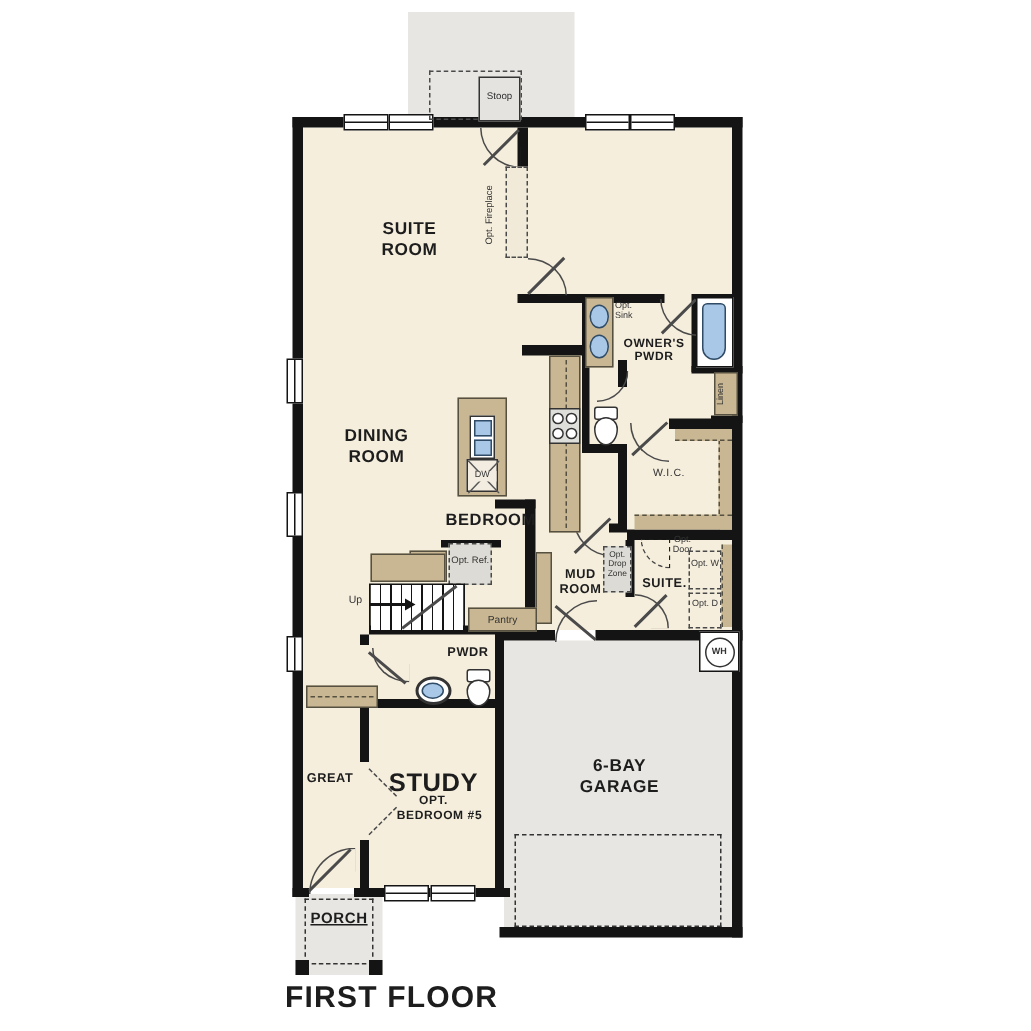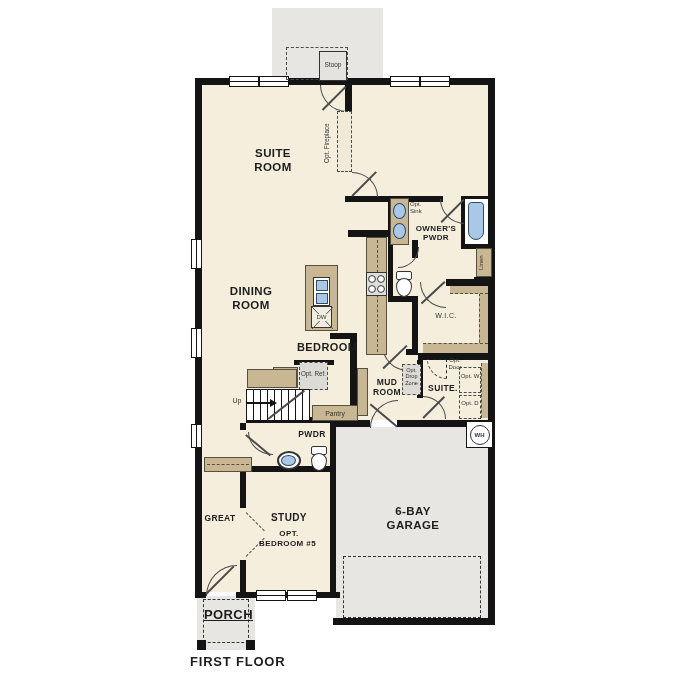--- a/index.html
+++ b/index.html
@@ -214,21 +214,21 @@
   <div class="abs" style="left:246px;top:640px;width:9px;height:10px;background:#141414;"></div>
 
   <div class="lbl" style="left:242px;top:147px;width:62px;font-size:11.5px;">SUITE ROOM</div>
   <div class="lbl" style="left:407px;top:224px;width:58px;font-size:8px;">OWNER'S PWDR</div>
   <div class="lbl" style="left:222px;top:285px;width:58px;font-size:11.5px;">DINING ROOM</div>
   <div class="lbl" style="left:297px;top:341px;width:56px;font-size:11px;white-space:nowrap;">BEDROOM</div>
   <div class="lbl" style="left:430px;top:312px;width:32px;font-size:7px;font-weight:normal;color:#333;">W.I.C.</div>
   <div class="lbl" style="left:366px;top:377px;width:42px;font-size:8.5px;">MUD ROOM</div>
   <div class="lbl" style="left:427px;top:383px;width:32px;font-size:8.5px;white-space:nowrap;">SUITE.</div>
   <div class="lbl" style="left:295px;top:429px;width:34px;font-size:8.5px;">PWDR</div>
-  <div class="lbl" style="left:258px;top:512px;width:62px;font-size:10px;">STUDY</div>
+  <div class="lbl" style="left:258px;top:512px;width:62px;font-size:17px;">STUDY</div>
   <div class="lbl" style="left:258px;top:529px;width:62px;font-size:8px;">OPT.</div>
-  <div class="lbl" style="left:238px;top:539px;width:78px;font-size:8px;text-align:right;">BEDROOM #5</div>
+  <div class="lbl" style="left:254px;top:539px;width:78px;font-size:8px;">BEDROOM #5</div>
   <div class="lbl" style="left:202px;top:513px;width:36px;font-size:8.5px;">GREAT</div>
   <div class="lbl" style="left:381px;top:505px;width:64px;font-size:11.5px;">6-BAY GARAGE</div>
-  <div class="lbl" style="left:204px;top:607px;width:44px;font-size:13px;text-decoration:underline;">PORCH</div>
-  <div class="lbl" style="left:190px;top:654px;width:110px;font-size:13px;letter-spacing:.8px;text-align:left;white-space:nowrap;">FIRST FLOOR</div>
+  <div class="lbl" style="left:204px;top:607px;width:44px;font-size:10px;text-decoration:underline;">PORCH</div>
+  <div class="lbl" style="left:190px;top:654px;width:110px;font-size:20px;letter-spacing:.8px;text-align:left;white-space:nowrap;">FIRST FLOOR</div>
 
 </div>
 
 </body></html>

